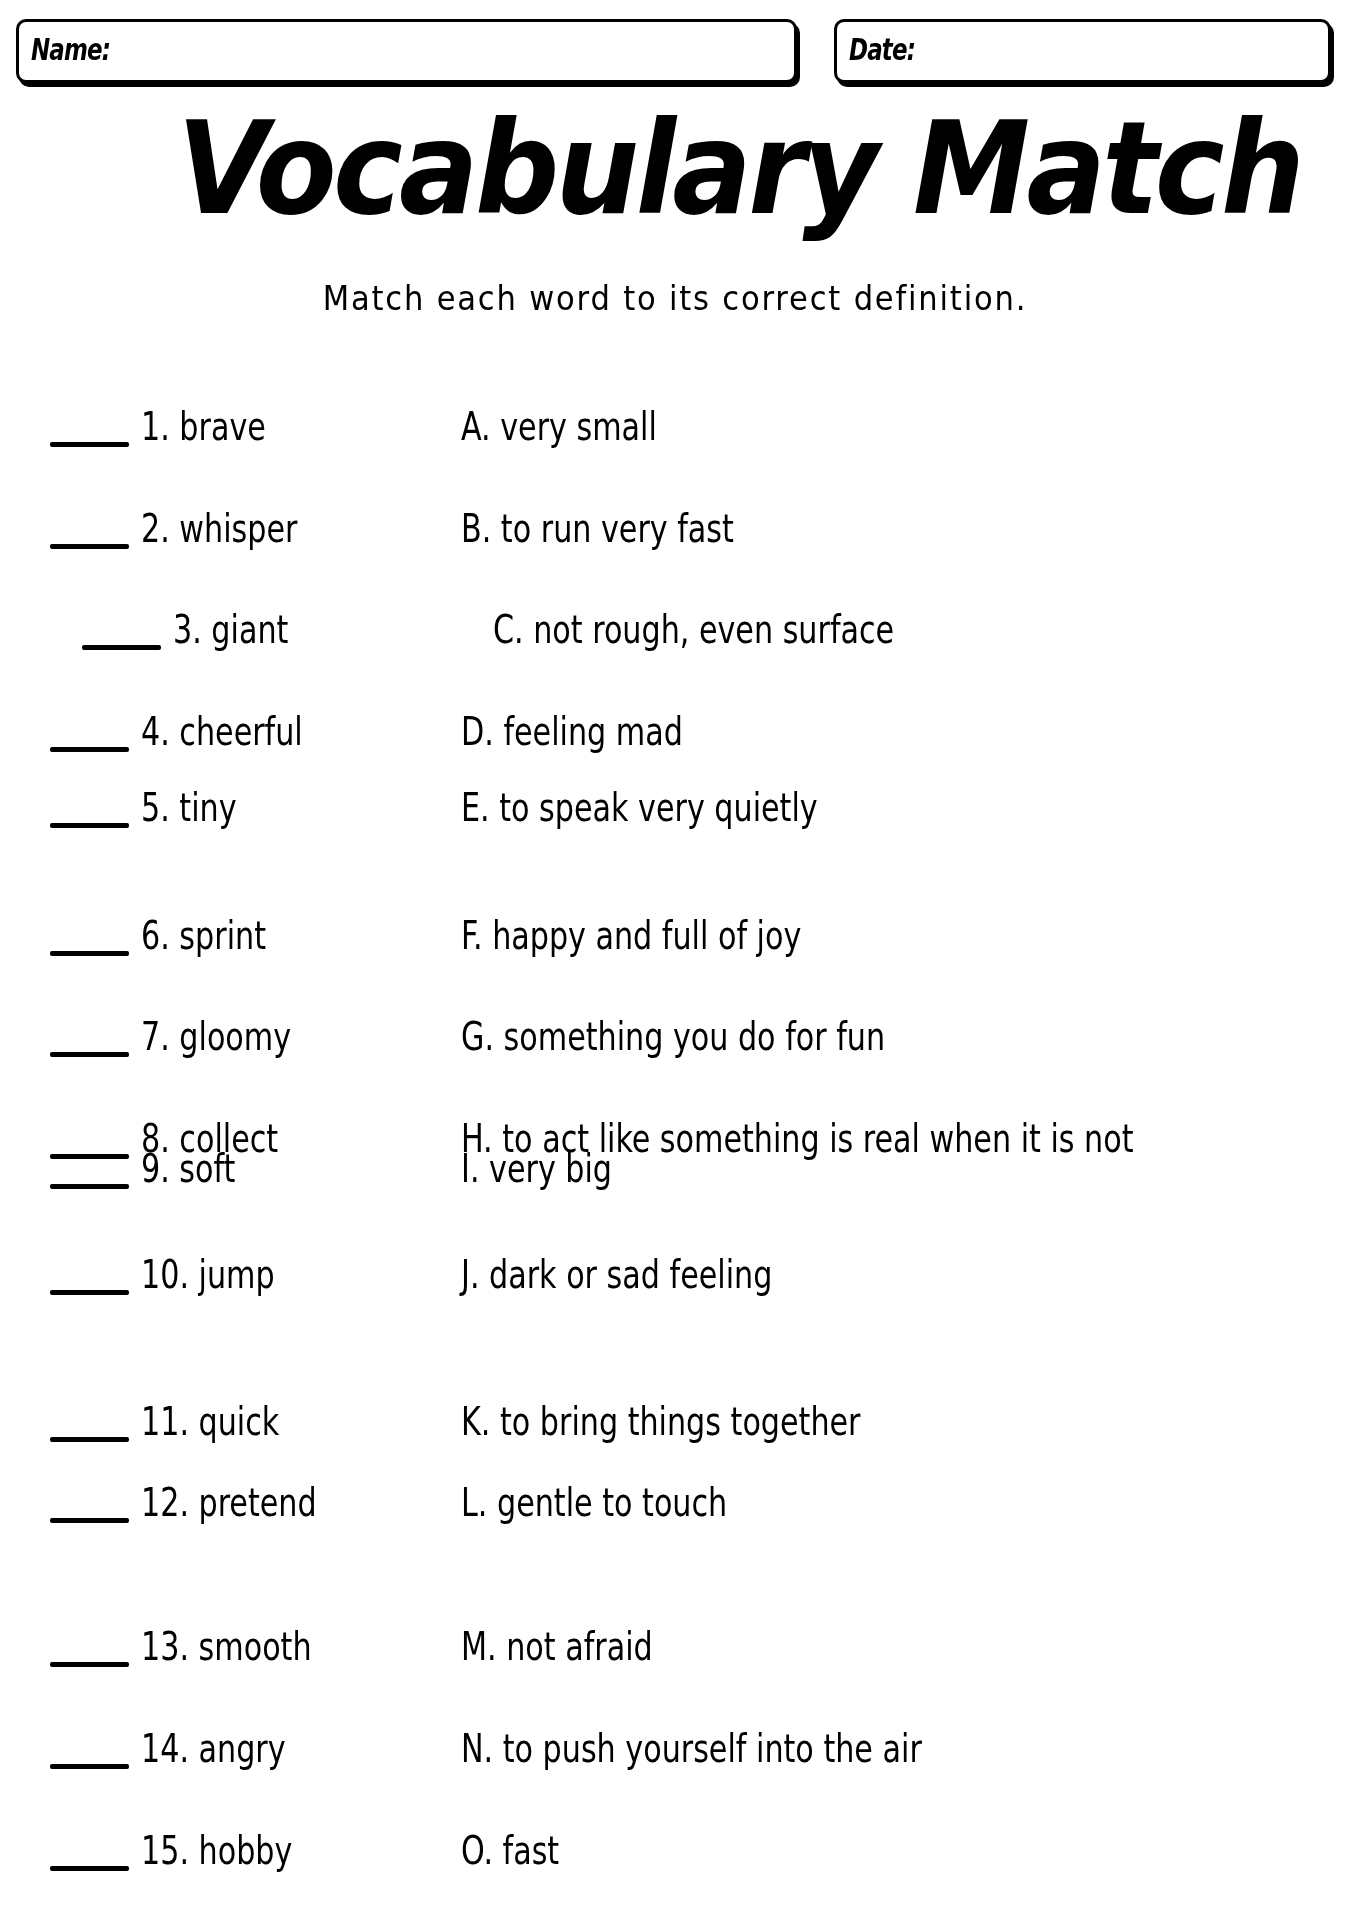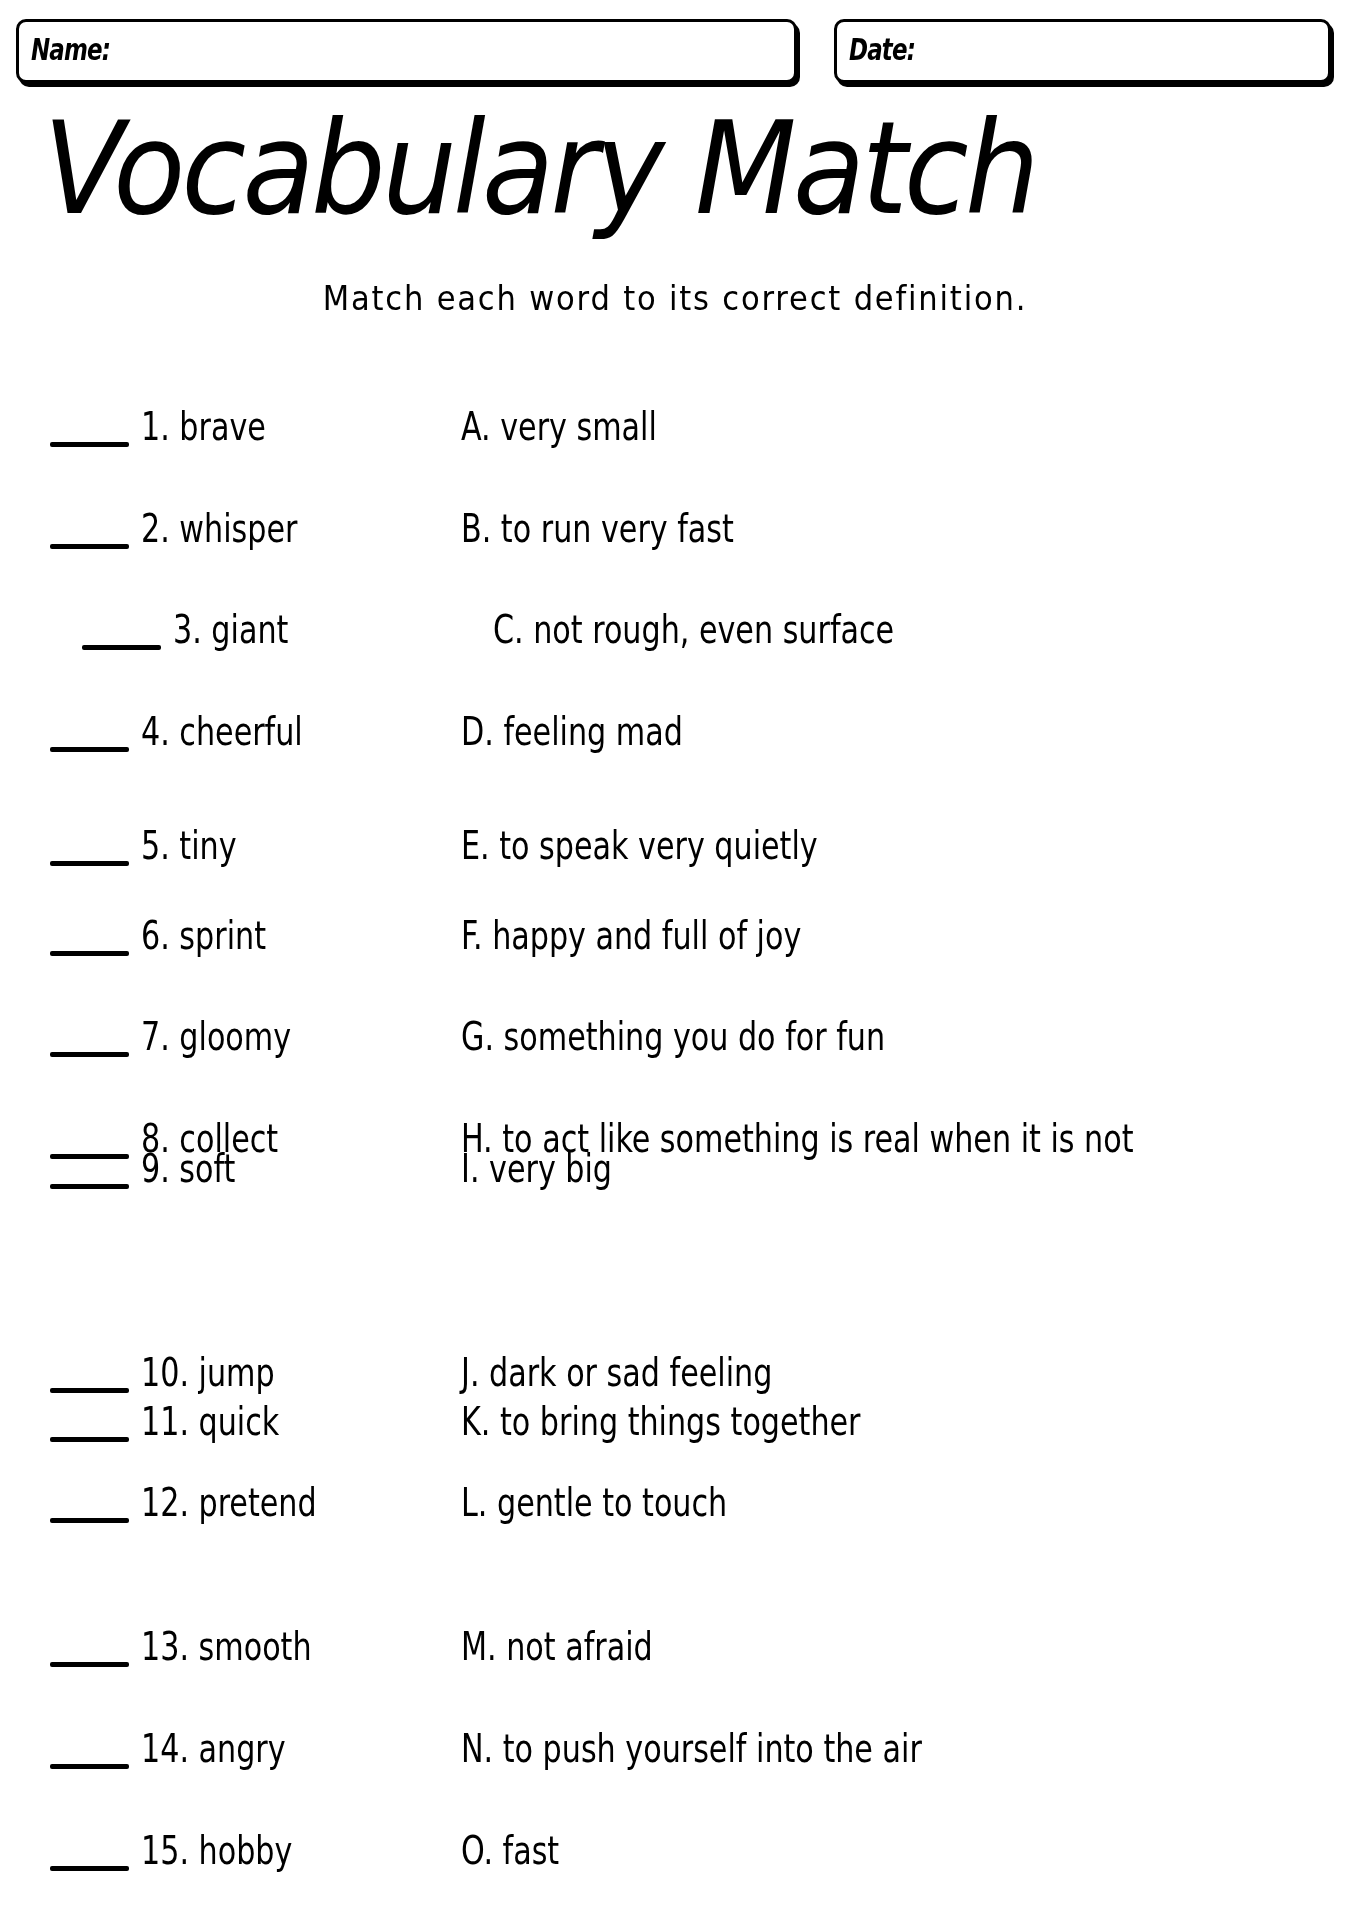--- a/index.html
+++ b/index.html
@@ -1,21 +1,21 @@
 <!DOCTYPE html>
 <html><head>
 <meta charset="utf-8">
 <style>
   html, body { margin:0; padding:0; background:#ffffff; }
   body { width:1350px; height:1920px; position:relative; overflow:hidden; color:#000; font-family:"DejaVu Sans", sans-serif; }
   .field { position:absolute; top:19px; height:64px; border:3px solid #000; border-radius:10px; box-shadow:3px 4px 0 #000; background:#fff; box-sizing:border-box; }
   .field .lbl { position:absolute; left:12px; top:10px; font-family:"DejaVu Sans Condensed","DejaVu Sans", sans-serif; font-style:italic; font-weight:bold; font-size:30px; letter-spacing:-1px; transform:scaleX(0.85); transform-origin:left center; }
   #name-field { left:16px; width:781px; }
   #date-field { left:834px; width:497px; }
-  .title { position:absolute; left:0; width:1350px; top:105px; text-align:left; font-family:"DejaVu Sans", sans-serif; font-weight:normal; font-style:italic; font-size:128px; letter-spacing:-4px; line-height:1; }
+  .title { position:absolute; left:0; width:1350px; top:105px; text-align:right; font-family:"DejaVu Sans", sans-serif; font-weight:bold; font-style:italic; font-size:128px; letter-spacing:-4px; line-height:1; }
   .title span { display:inline-block; transform:scaleX(0.92); }
   .subtitle { position:absolute; left:0; width:1350px; top:278px; text-align:center; font-family:"DejaVu Sans", sans-serif; font-size:34px; letter-spacing:2px; transform:scaleX(0.9); }
   .row { position:absolute; left:0; width:1350px; height:60px; }
   .blank { position:absolute; left:50px; width:79px; height:5px; background:#000; border-radius:2px; }
   .word { position:absolute; left:141px; font-family:"DejaVu Sans Condensed","DejaVu Sans", sans-serif; font-size:39px; line-height:1; transform:scaleX(0.86); transform-origin:left center; white-space:nowrap; }
   .def { position:absolute; left:461px; font-family:"DejaVu Sans Condensed","DejaVu Sans", sans-serif; font-size:39px; line-height:1; transform:scaleX(0.86); transform-origin:left center; white-space:nowrap; }
 </style>
 </head>
 <body>
 
@@ -43,21 +43,21 @@
     <div class="row" style="top: 608.4px; margin-left: 32px;">
       <div class="blank" style="top:37px"></div>
       <div class="word" style="top:2px"><span>3.</span> <span>giant</span></div>
       <div class="def" style="top:2px"><span>C.</span> <span>not rough, even surface</span></div>
     </div>
     <div class="row" style="top: 710.1px;">
       <div class="blank" style="top:37px"></div>
       <div class="word" style="top:2px"><span>4.</span> <span>cheerful</span></div>
       <div class="def" style="top:2px"><span>D.</span> <span>feeling mad</span></div>
     </div>
-    <div class="row" style="top: 824px;">
+    <div class="row" style="top: 786px;">
       <div class="blank" style="top:37px"></div>
       <div class="word" style="top:2px"><span>5.</span> <span>tiny</span></div>
       <div class="def" style="top:2px"><span>E.</span> <span>to speak very quietly</span></div>
     </div>
     <div class="row" style="top: 913.5px;">
       <div class="blank" style="top:37px"></div>
       <div class="word" style="top:2px"><span>6.</span> <span>sprint</span></div>
       <div class="def" style="top:2px"><span>F.</span> <span>happy and full of joy</span></div>
     </div>
     <div class="row" style="top: 1015.2px;">
@@ -68,21 +68,21 @@
     <div class="row" style="top: 1116.9px;">
       <div class="blank" style="top:37px"></div>
       <div class="word" style="top:2px"><span>8.</span> <span>collect</span></div>
       <div class="def" style="top:2px"><span>H.</span> <span>to act like something is real when it is not</span></div>
     </div>
     <div class="row" style="top: 1147px;">
       <div class="blank" style="top:37px"></div>
       <div class="word" style="top:2px"><span>9.</span> <span>soft</span></div>
       <div class="def" style="top:2px"><span>I.</span> <span>very big</span></div>
     </div>
-    <div class="row" style="top: 1351px;">
+    <div class="row" style="top: 1253px;">
       <div class="blank" style="top:37px"></div>
       <div class="word" style="top:2px"><span>10.</span> <span>jump</span></div>
       <div class="def" style="top:2px"><span>J.</span> <span>dark or sad feeling</span></div>
     </div>
     <div class="row" style="top: 1400px;">
       <div class="blank" style="top:37px"></div>
       <div class="word" style="top:2px"><span>11.</span> <span>quick</span></div>
       <div class="def" style="top:2px"><span>K.</span> <span>to bring things together</span></div>
     </div>
     <div class="row" style="top: 1481px;">

